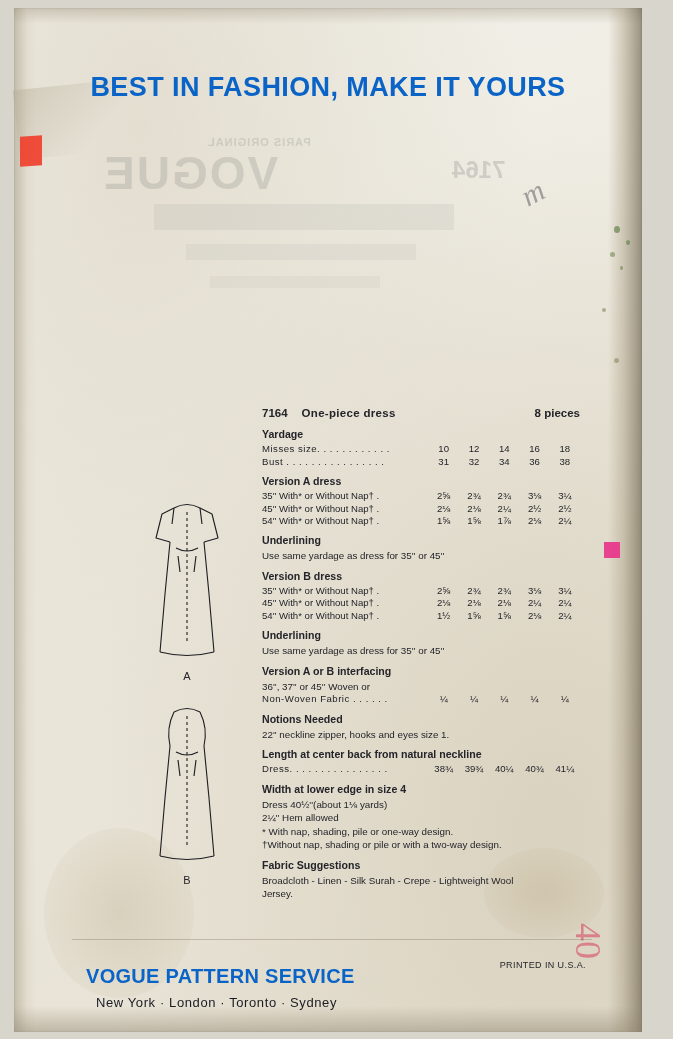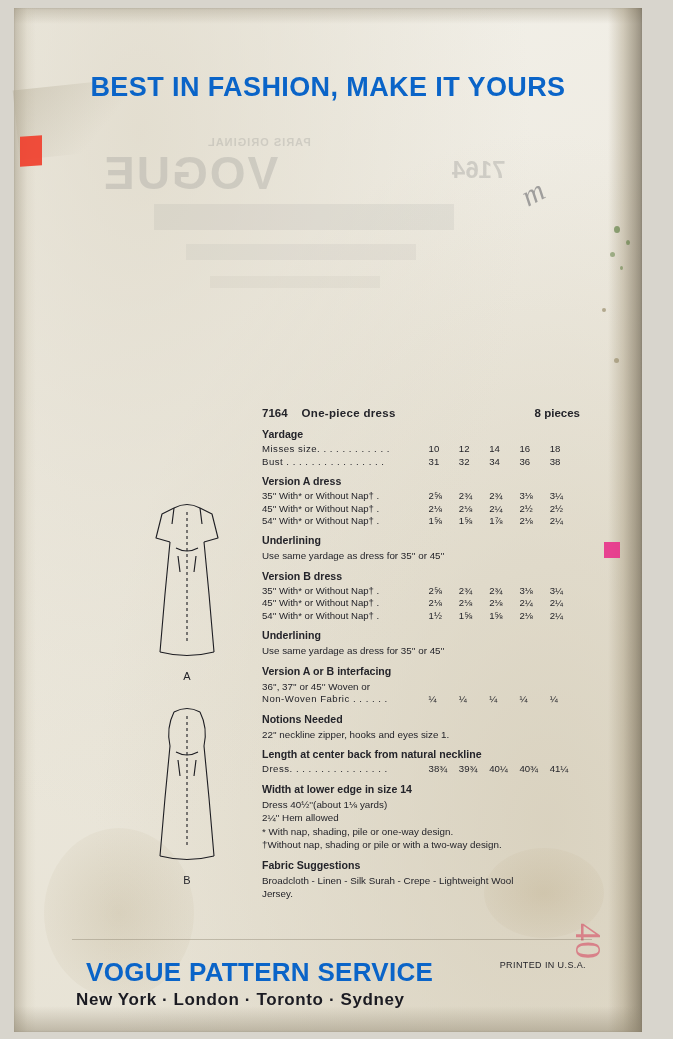--- a/index.html
+++ b/index.html
@@ -223,21 +223,21 @@
     white-space: pre;
   }
   .tbl {
     width: 100%;
     border-collapse: collapse;
     font-size: 9.6px;
     line-height: 1.3;
   }
   .tbl td { padding: 0; white-space: nowrap; }
   .tbl td.lbl { width: 165px; }
-  .tbl td.num { width: 30px; text-align: left; }
+  .tbl td.num { width: 30px; text-align: center; }
   .dots { letter-spacing: 0.5px; }
 
   
   .fig {
     position: absolute;
   }
   .fig-label {
     text-align: center;
     font-size: 11px;
     color: #24242a;
@@ -253,30 +253,30 @@
     width: 520px;
     height: 1px;
     background: rgba(120,112,92,0.35);
   }
   .brand {
     position: absolute;
     left: 72px;
     bottom: 44px;
     color: #0a64c8;
     font-weight: bold;
-    font-size: 26px;
+    font-size: 20px;
     letter-spacing: 0.3px;
   }
   .cities {
     position: absolute;
-    left: 62px;
+    left: 82px;
     bottom: 22px;
     color: #1b1b22;
-    font-weight: bold;
-    font-size: 17px;
+    font-weight: normal;
+    font-size: 13px;
     letter-spacing: 0.6px;
   }
   .printed {
     position: absolute;
     right: 56px;
     bottom: 62px;
     font-size: 9px;
     color: #24242a;
     letter-spacing: 0.4px;
     padding-left: 24px;
@@ -489,21 +489,21 @@
           <td class="lbl dots">Dress. . . . . . . . . . . . . . . .</td>
           <td class="num">38¾</td>
           <td class="num">39¾</td>
           <td class="num">40¼</td>
           <td class="num">40¾</td>
           <td class="num">41¼</td>
         </tr>
       </tbody>
         </table>
 
-      <div class="sec-head">Width at lower edge in size 14</div>
+      <div class="sec-head">Width at lower edge in size 4</div>
       <div class="line">Dress 40½''(about 1⅛ yards)</div>
       <div class="line">2¼'' Hem allowed</div>
       <div class="line">* With nap, shading, pile or one-way design.</div>
       <div class="line">†Without nap, shading or pile or with a two-way design.</div>
 
       <div class="sec-head">Fabric Suggestions</div>
       <div class="line">Broadcloth - Linen - Silk Surah - Crepe - Lightweight Wool</div>
       <div class="line">Jersey.</div>
     </div>
 

